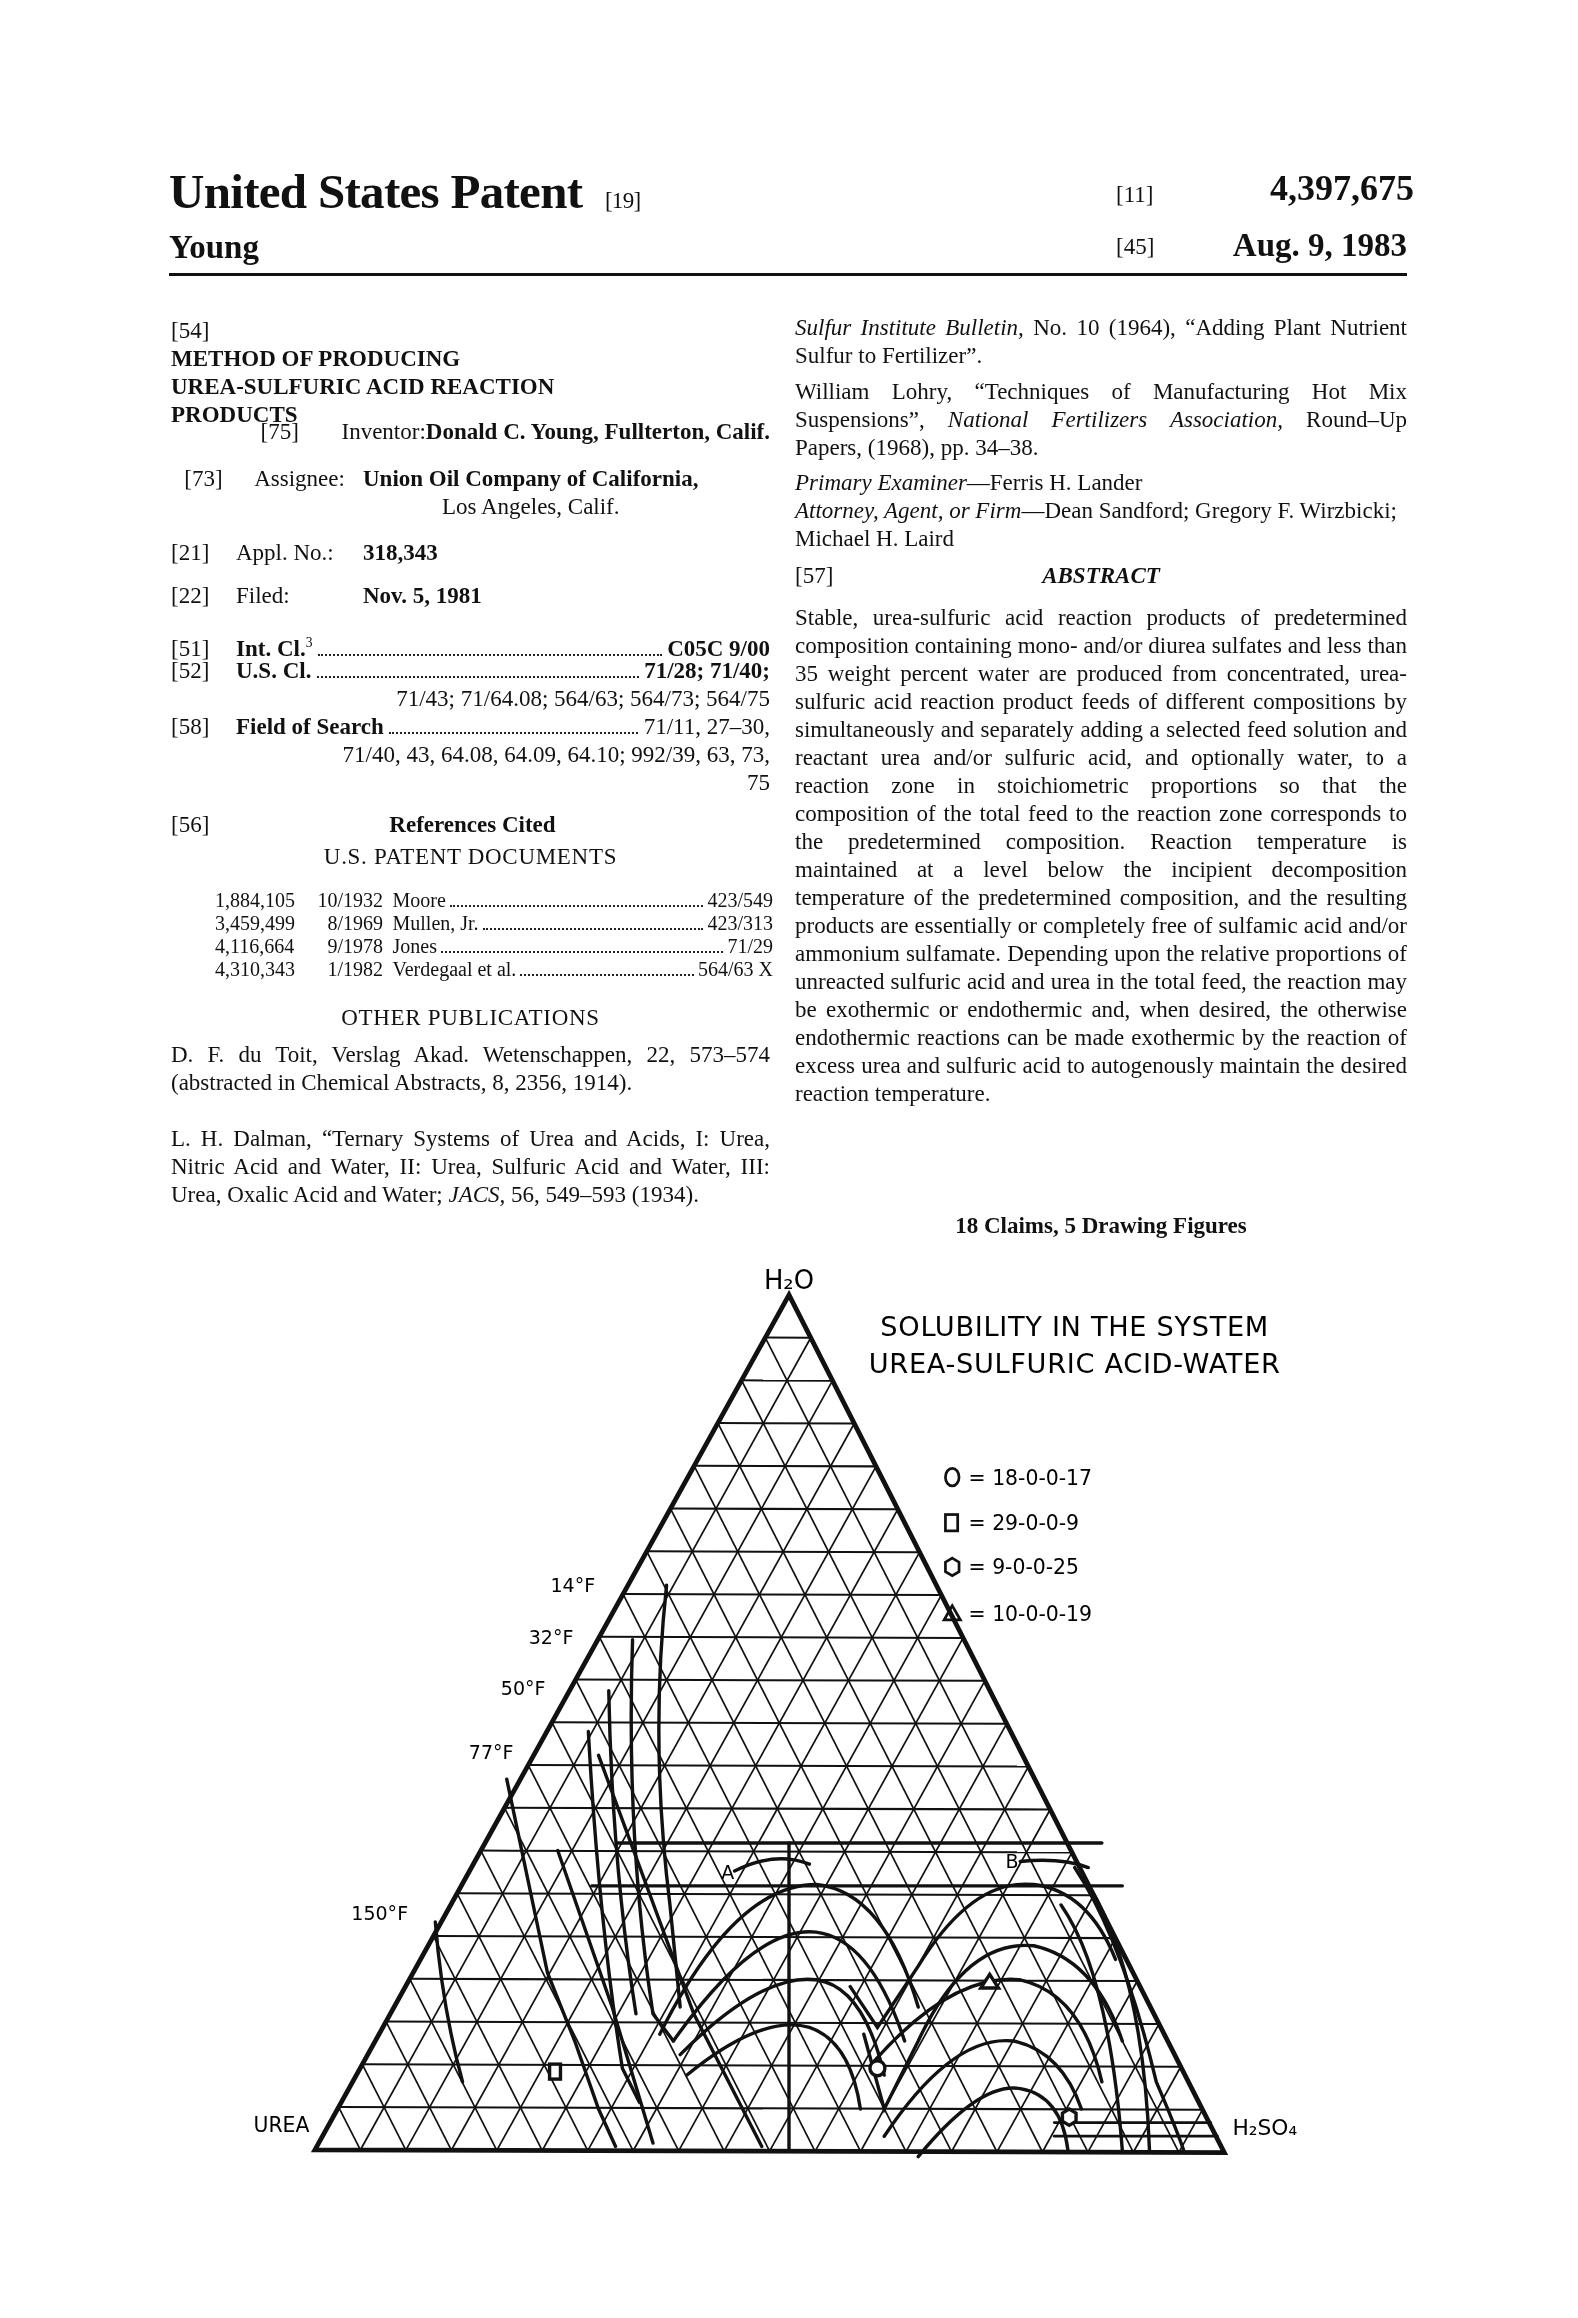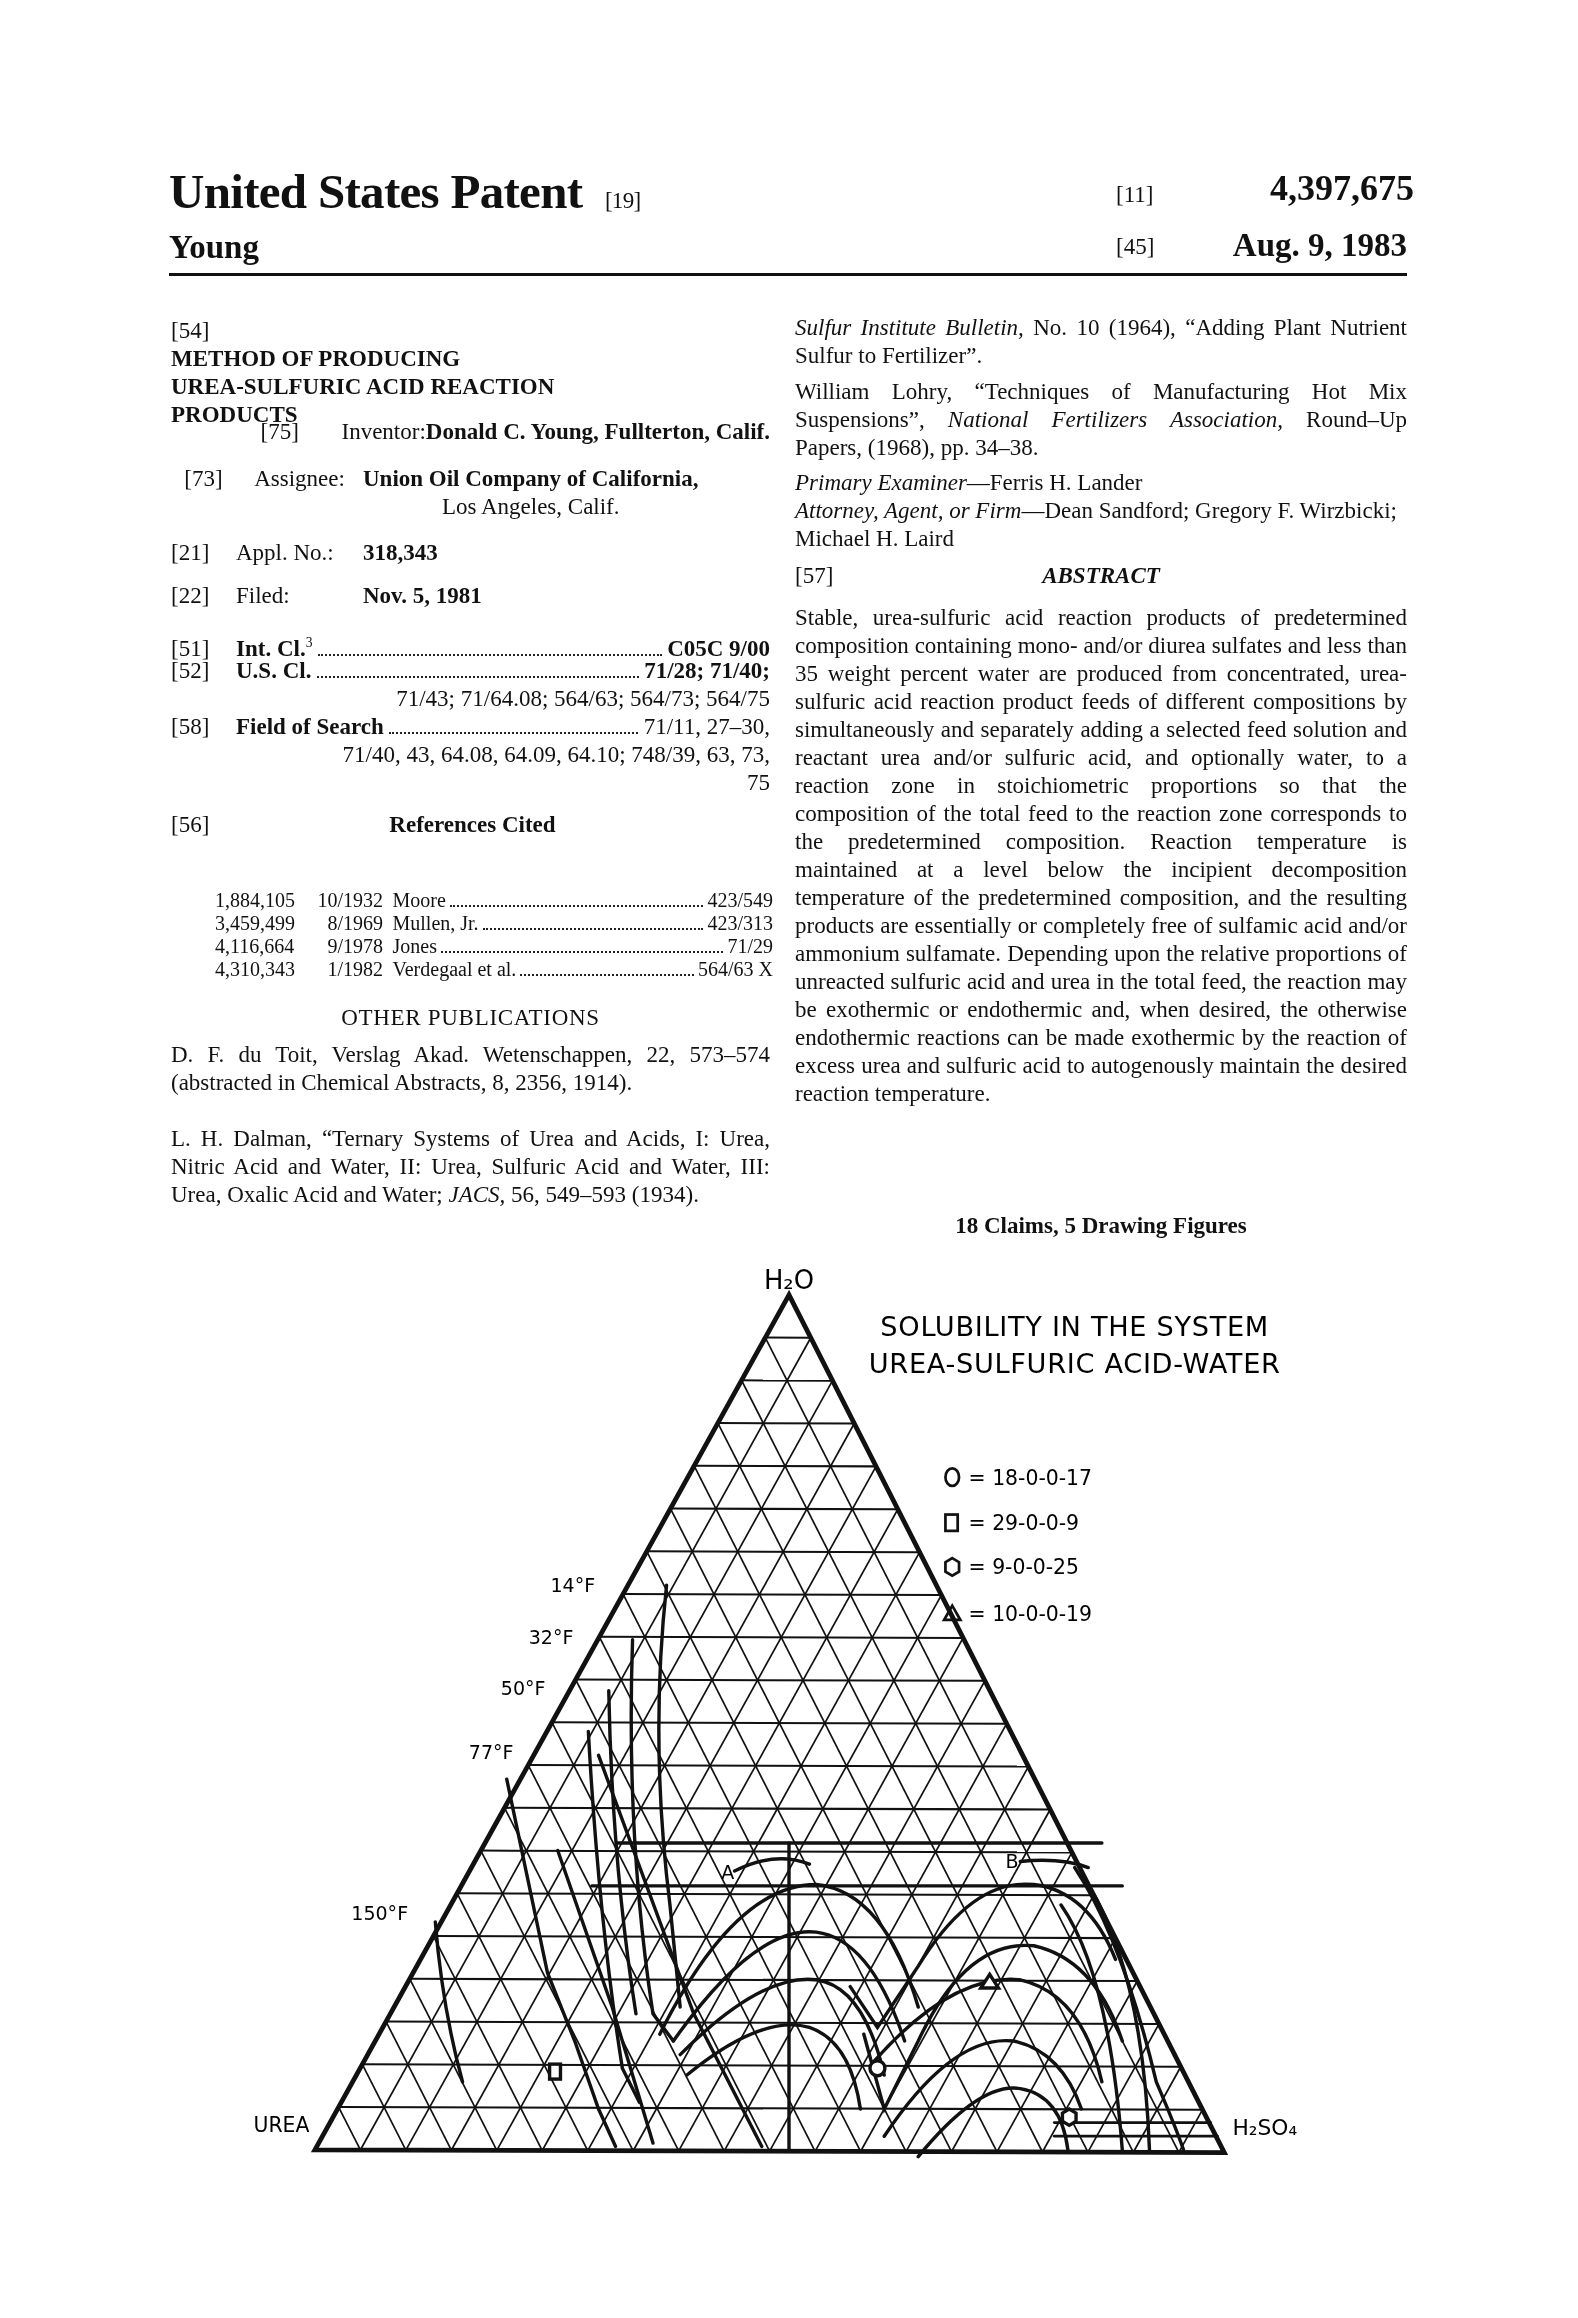--- a/index.html
+++ b/index.html
@@ -100,29 +100,30 @@
   <div style="text-align:right;">71/43; 71/64.08; 564/63; 564/73; 564/75</div>
 </div>
 
 <div class="abs col lcol" style="top:713px;">
   <div class="leader">
     <span class="code">[58]</span>
     <span class="bold">Field of Search</span>
     <span class="fill"></span>
     <span>71/11, 27–30,</span>
   </div>
-  <div style="text-align:right;">71/40, 43, 64.08, 64.09, 64.10; 748/39, 63, 73,</div>
+  <div style="text-align:right;">71/40, 43, 64.08, 64.09, 64.10; 992/39, 63, 73,</div>
   <div style="text-align:right;">75</div>
 </div>
 
 <div class="abs col lcol" style="top:811px;">
   <div style="display:flex;">
     <span class="code">[56]</span>
     <span class="bold center" style="flex:1;padding-right:61px;">References Cited</span>
   </div>
+  <div class="center" style="margin-top:4.1px;letter-spacing:0.7px;">U.S. PATENT DOCUMENTS</div>
 </div>
 
 <div class="abs lcol" style="top:889px;left:215px;width:558px;" id="us-patents">
     <div class="refrow">
       <span class="pn">1,884,105</span>
       <span class="dt">10/1932</span>
       <span class="nm">
         <span class="">Moore</span>
         <span class="fill"></span>
         <span class="cl">423/549</span>

